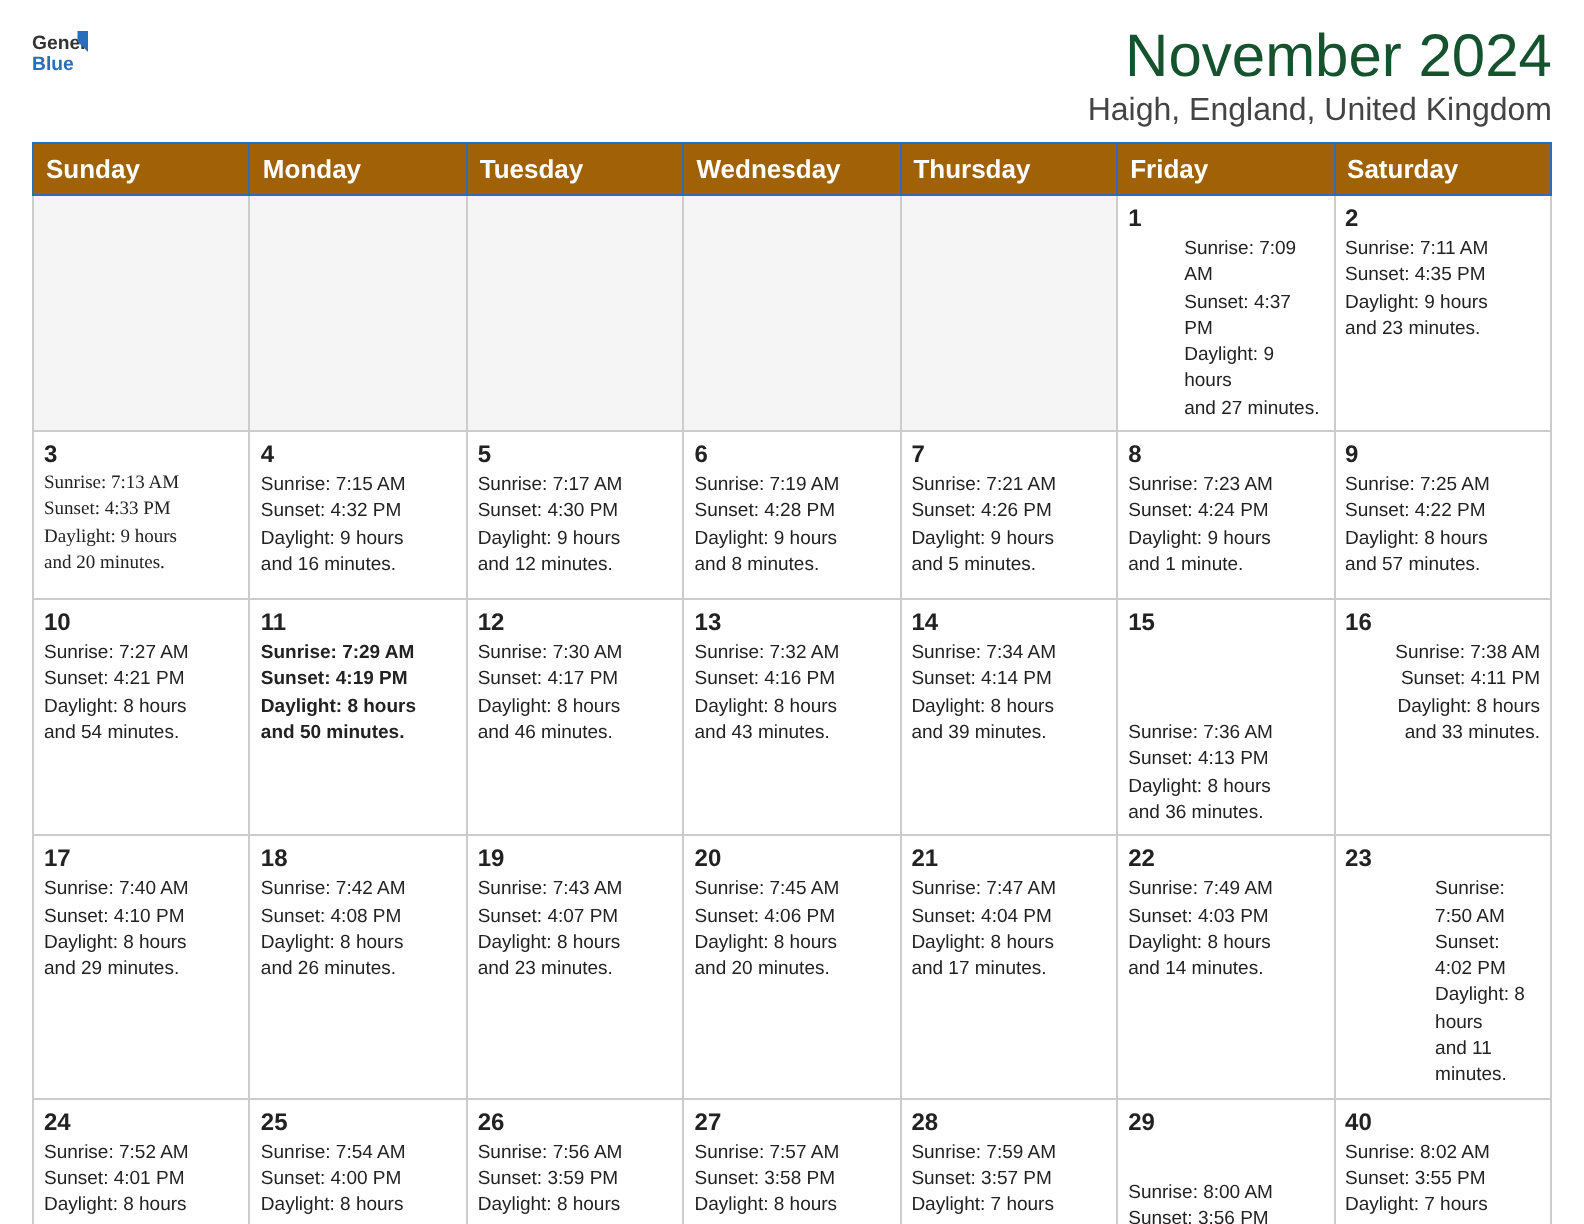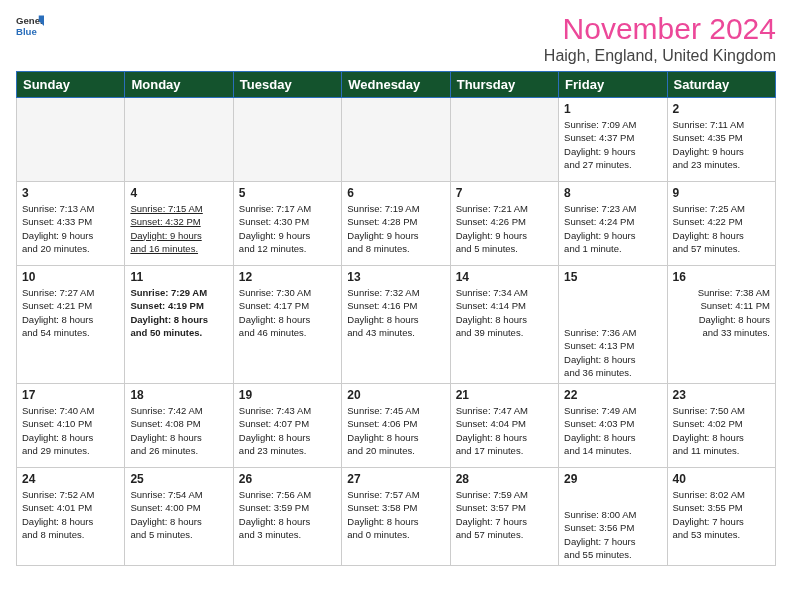--- a/index.html
+++ b/index.html
@@ -29,35 +29,35 @@
     .logo-icon {
       width: 28px;
       height: 28px;
     }
     .title-block {
       text-align: right;
     }
     .month-title {
       font-size: 30px;
       font-weight: normal;
-      color: #ec4899;
+      color: #14532d;
       line-height: 1.1;
     }
     .location {
       font-size: 16px;
       color: #444;
       margin-top: 2px;
     }
     .calendar {
       width: 100%;
       border-collapse: collapse;
       table-layout: fixed;
     }
     .calendar th {
-      background: #14532d;
+      background: #a16207;
       color: #fff;
       text-align: left;
       padding: 5px 6px;
       font-size: 13px;
       font-weight: bold;
       border: 1px solid #2a6ebb;
     }
     .calendar td {
       border: 1px solid #ccc;
       vertical-align: top;
@@ -114,44 +114,44 @@
     </thead>
     <tbody id="calendar-body">
     <tr>
           <td class="empty"></td>
           <td class="empty"></td>
           <td class="empty"></td>
           <td class="empty"></td>
           <td class="empty"></td>
           <td>
             <span class="day-num">1</span>
-            <div class="day-info" style="white-space: pre-line;">Sunrise: 7:09 AM
+            <div class="day-info" style="white-space: pre-line; margin-left: 28px;">Sunrise: 7:09 AM
 Sunset: 4:37 PM
 Daylight: 9 hours
 and 27 minutes.</div>
           </td>
           <td>
             <span class="day-num">2</span>
             <div class="day-info" style="white-space: pre-line;">Sunrise: 7:11 AM
 Sunset: 4:35 PM
 Daylight: 9 hours
 and 23 minutes.</div>
           </td>
         </tr>
         <tr>
           <td>
             <span class="day-num">3</span>
-            <div class="day-info" style="white-space: pre-line;">Sunrise: 7:13 AM
+            <div class="day-info" style="white-space: pre-line; font-family: Liberation Serif, serif;">Sunrise: 7:13 AM
 Sunset: 4:33 PM
 Daylight: 9 hours
 and 20 minutes.</div>
           </td>
           <td>
             <span class="day-num">4</span>
-            <div class="day-info" style="white-space: pre-line; text-decoration: underline;">Sunrise: 7:15 AM
+            <div class="day-info" style="white-space: pre-line;">Sunrise: 7:15 AM
 Sunset: 4:32 PM
 Daylight: 9 hours
 and 16 minutes.</div>
           </td>
           <td>
             <span class="day-num">5</span>
             <div class="day-info" style="white-space: pre-line;">Sunrise: 7:17 AM
 Sunset: 4:30 PM
 Daylight: 9 hours
 and 12 minutes.</div>
@@ -274,21 +274,21 @@
           </td>
           <td>
             <span class="day-num">22</span>
             <div class="day-info" style="white-space: pre-line;">Sunrise: 7:49 AM
 Sunset: 4:03 PM
 Daylight: 8 hours
 and 14 minutes.</div>
           </td>
           <td>
             <span class="day-num">23</span>
-            <div class="day-info" style="white-space: pre-line;">Sunrise: 7:50 AM
+            <div class="day-info" style="white-space: pre-line; margin-left: 45px;">Sunrise: 7:50 AM
 Sunset: 4:02 PM
 Daylight: 8 hours
 and 11 minutes.</div>
           </td>
         </tr>
         <tr>
           <td>
             <span class="day-num">24</span>
             <div class="day-info" style="white-space: pre-line;">Sunrise: 7:52 AM
 Sunset: 4:01 PM

